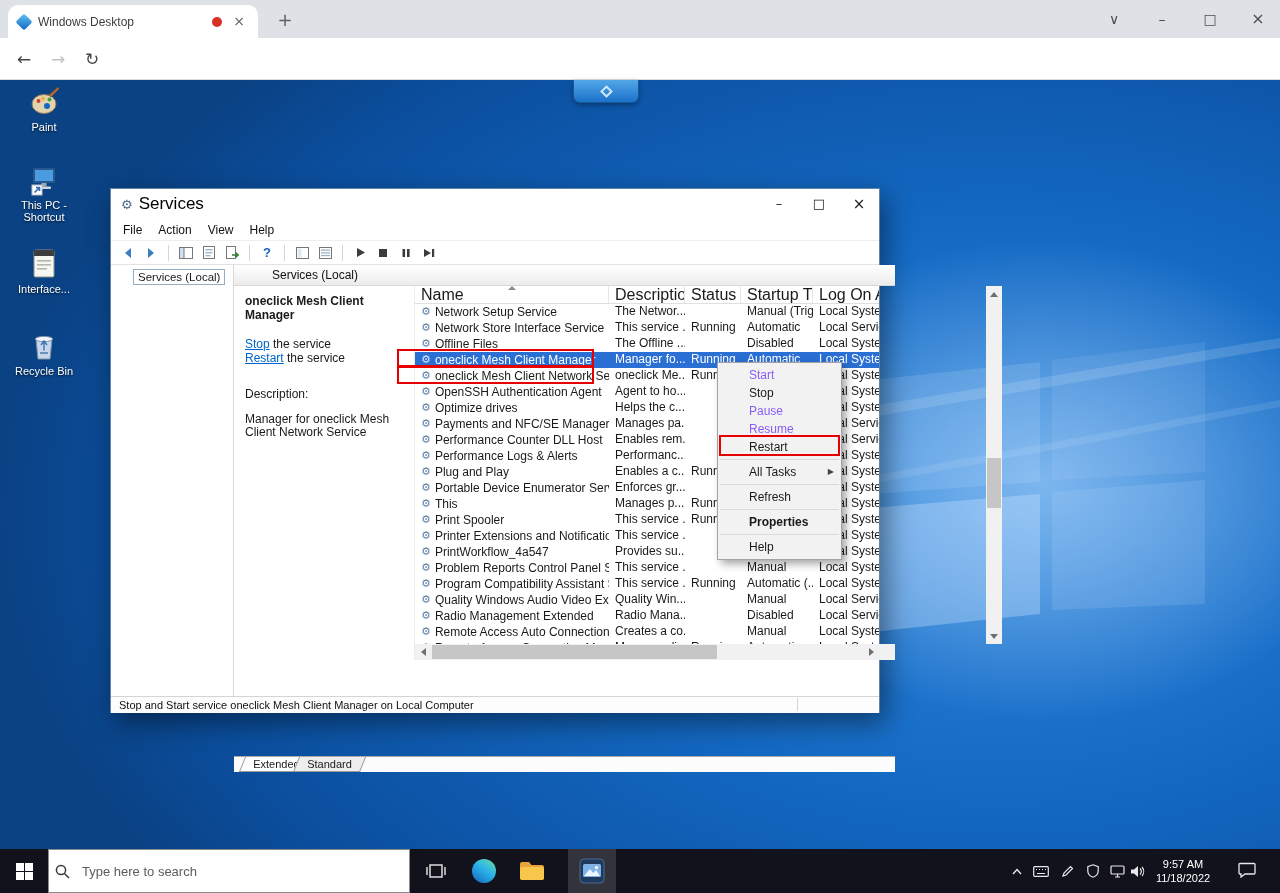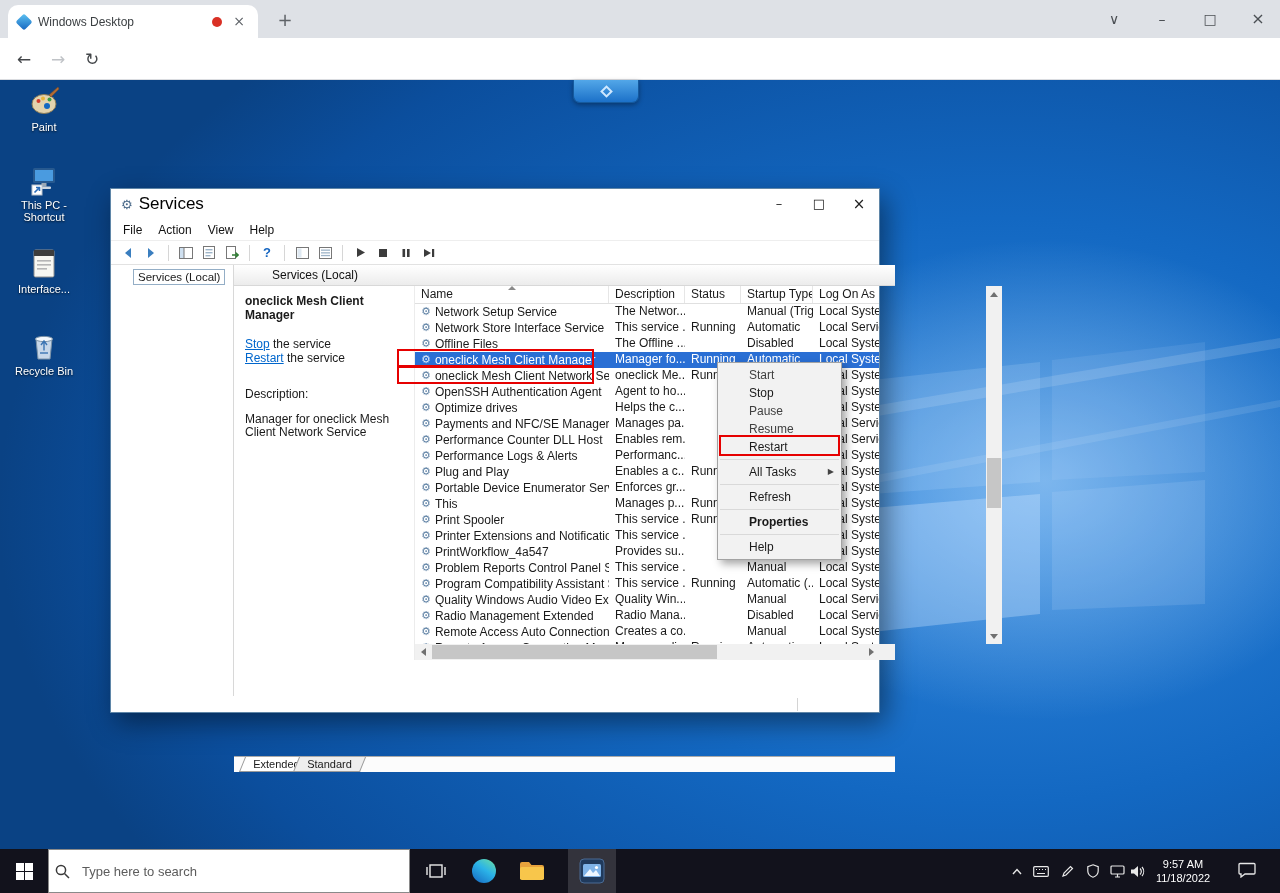--- a/index.html
+++ b/index.html
@@ -60,21 +60,21 @@
 
   #descpanel{position:absolute;left:0;top:21px;width:181px;height:374px;background:#fff;border-right:1px solid #ececec;padding:5px 10px 0 11px;font-size:12px}
   #desc-service-name{font-weight:bold;font-size:12px;margin-top:3px}
   #desc-links{margin-top:16px;line-height:13.5px}
   .dlink{color:#0066cc;text-decoration:underline}
   #desc-label{margin-top:22px}
   #desc-text{margin-top:12px;width:162px;line-height:13px}
 
   #listpane{position:absolute;left:181px;top:21px;width:464px;height:374px;background:#fff}
   #listheader{position:absolute;left:0;top:0;width:464px;height:18px;background:#fff;border-bottom:1px solid #e0e0e0;display:flex}
-  .hcol{font-size:12px;color:#1a1a1a;line-height:17px;padding-left:6px;border-right:1px solid #e6e6e6;position:relative;overflow:hidden;white-space:nowrap}
+  .hcol{font-size:16px;color:#1a1a1a;line-height:17px;padding-left:6px;border-right:1px solid #e6e6e6;position:relative;overflow:hidden;white-space:nowrap}
   .hcol0{width:194px}.hcol1{width:76px}.hcol2{width:56px}.hcol3{width:72px}.hcol4{width:66px;border-right:none}
   .sortcaret{position:absolute;left:50%;top:0;margin-left:-4px;width:0;height:0;border-left:4px solid transparent;border-right:4px solid transparent;border-bottom:4px solid #8a8a8a}
   #listrows{position:absolute;left:0;top:18px;width:464px;height:356px;overflow:hidden}
   .svc-row{display:flex;height:16px;align-items:center;font-size:12px;white-space:nowrap}
   .svc-row .cell{overflow:hidden;white-space:nowrap;padding-left:6px;height:16px;line-height:15px}
   .c-name{width:194px;display:flex;align-items:center;gap:4px;padding-left:4px}
   .c-desc{width:76px}.c-status{width:56px}.c-startup{width:72px}.c-logon{width:66px}
   .gear{font-family:"DejaVu Sans",sans-serif;font-size:11px;color:#5e81a4;line-height:14px}
   .svc-row.sel{background:#2a6fd4;color:#fff}
   .svc-row.sel .gear{color:#dce9f8}
@@ -95,21 +95,21 @@
   #tabsrow{position:absolute;left:107px;top:491px;width:661px;height:16px;background:#fcfcfc;border-top:1px solid #a9a9a9}
   .mtab{position:absolute;top:0px;height:15px;border:1px solid #9a9a9a;border-top:none;background:#fff;transform:skewX(-22deg)}
   .mtab span{display:block;transform:skewX(22deg);font-size:11px;line-height:14px;padding:0 10px}
   .mtab.inactive{background:#eeeeee}
   #statusbar{position:absolute;left:0;top:507px;width:768px;height:17px;background:#fdfdfd;border-top:1px solid #d4d4d4;font-size:11px;line-height:16px;padding-left:8px;color:#111}
   #status-div{position:absolute;left:686px;top:509px;width:1px;height:13px;background:#d4d4d4}
 
   
   #ctxmenu{position:absolute;left:717px;top:362px;width:125px;background:#f2f2f2;border:1px solid #a3a3a3;box-shadow:4px 4px 8px rgba(0,0,0,.35);padding:3px 0;z-index:30}
   .mitem{height:18px;line-height:18px;font-size:12px;color:#1a1a1a;padding-left:31px;position:relative;white-space:nowrap}
-  .mitem.dis{color:#404040}
+  .mitem.dis{color:#8b5cf6}
   .mitem.bold{font-weight:bold}
   .subarrow{position:absolute;right:7px;top:0;font-size:8px;line-height:18px;color:#444}
   .msep{height:0;border-top:1px solid #d9d9d9;margin:3px 2px}
 
   
   .annbox{position:absolute;border:2px solid #e60000;z-index:40;pointer-events:none}
   #ann-row1{left:397px;top:349px;width:197px;height:18px}
   #ann-row2{left:397px;top:366px;width:197px;height:18px}
   #ann-restart{left:719px;top:435px;width:121px;height:21px}
 
@@ -624,20 +624,23 @@
     <div id="tabsrow">
       <div class="mtab" style="left:8px">
           <span>Extended</span>
         </div>
       <div class="mtab inactive" style="left:62px">
           <span>Standard</span>
         </div>
     </div>
   </div>
 
+  <div id="statusbar">
+    <span>Stop and Start service oneclick Mesh Client Manager on Local Computer</span>
+  </div>
   <div id="status-div"></div>
 </div>
 
 <div id="ctxmenu">
     <div class="mitem dis"><span>Start</span></div>
     <div class="mitem"><span>Stop</span></div>
     <div class="mitem dis"><span>Pause</span></div>
     <div class="mitem dis"><span>Resume</span></div>
     <div class="mitem"><span>Restart</span></div>
     <div class="msep"></div>

